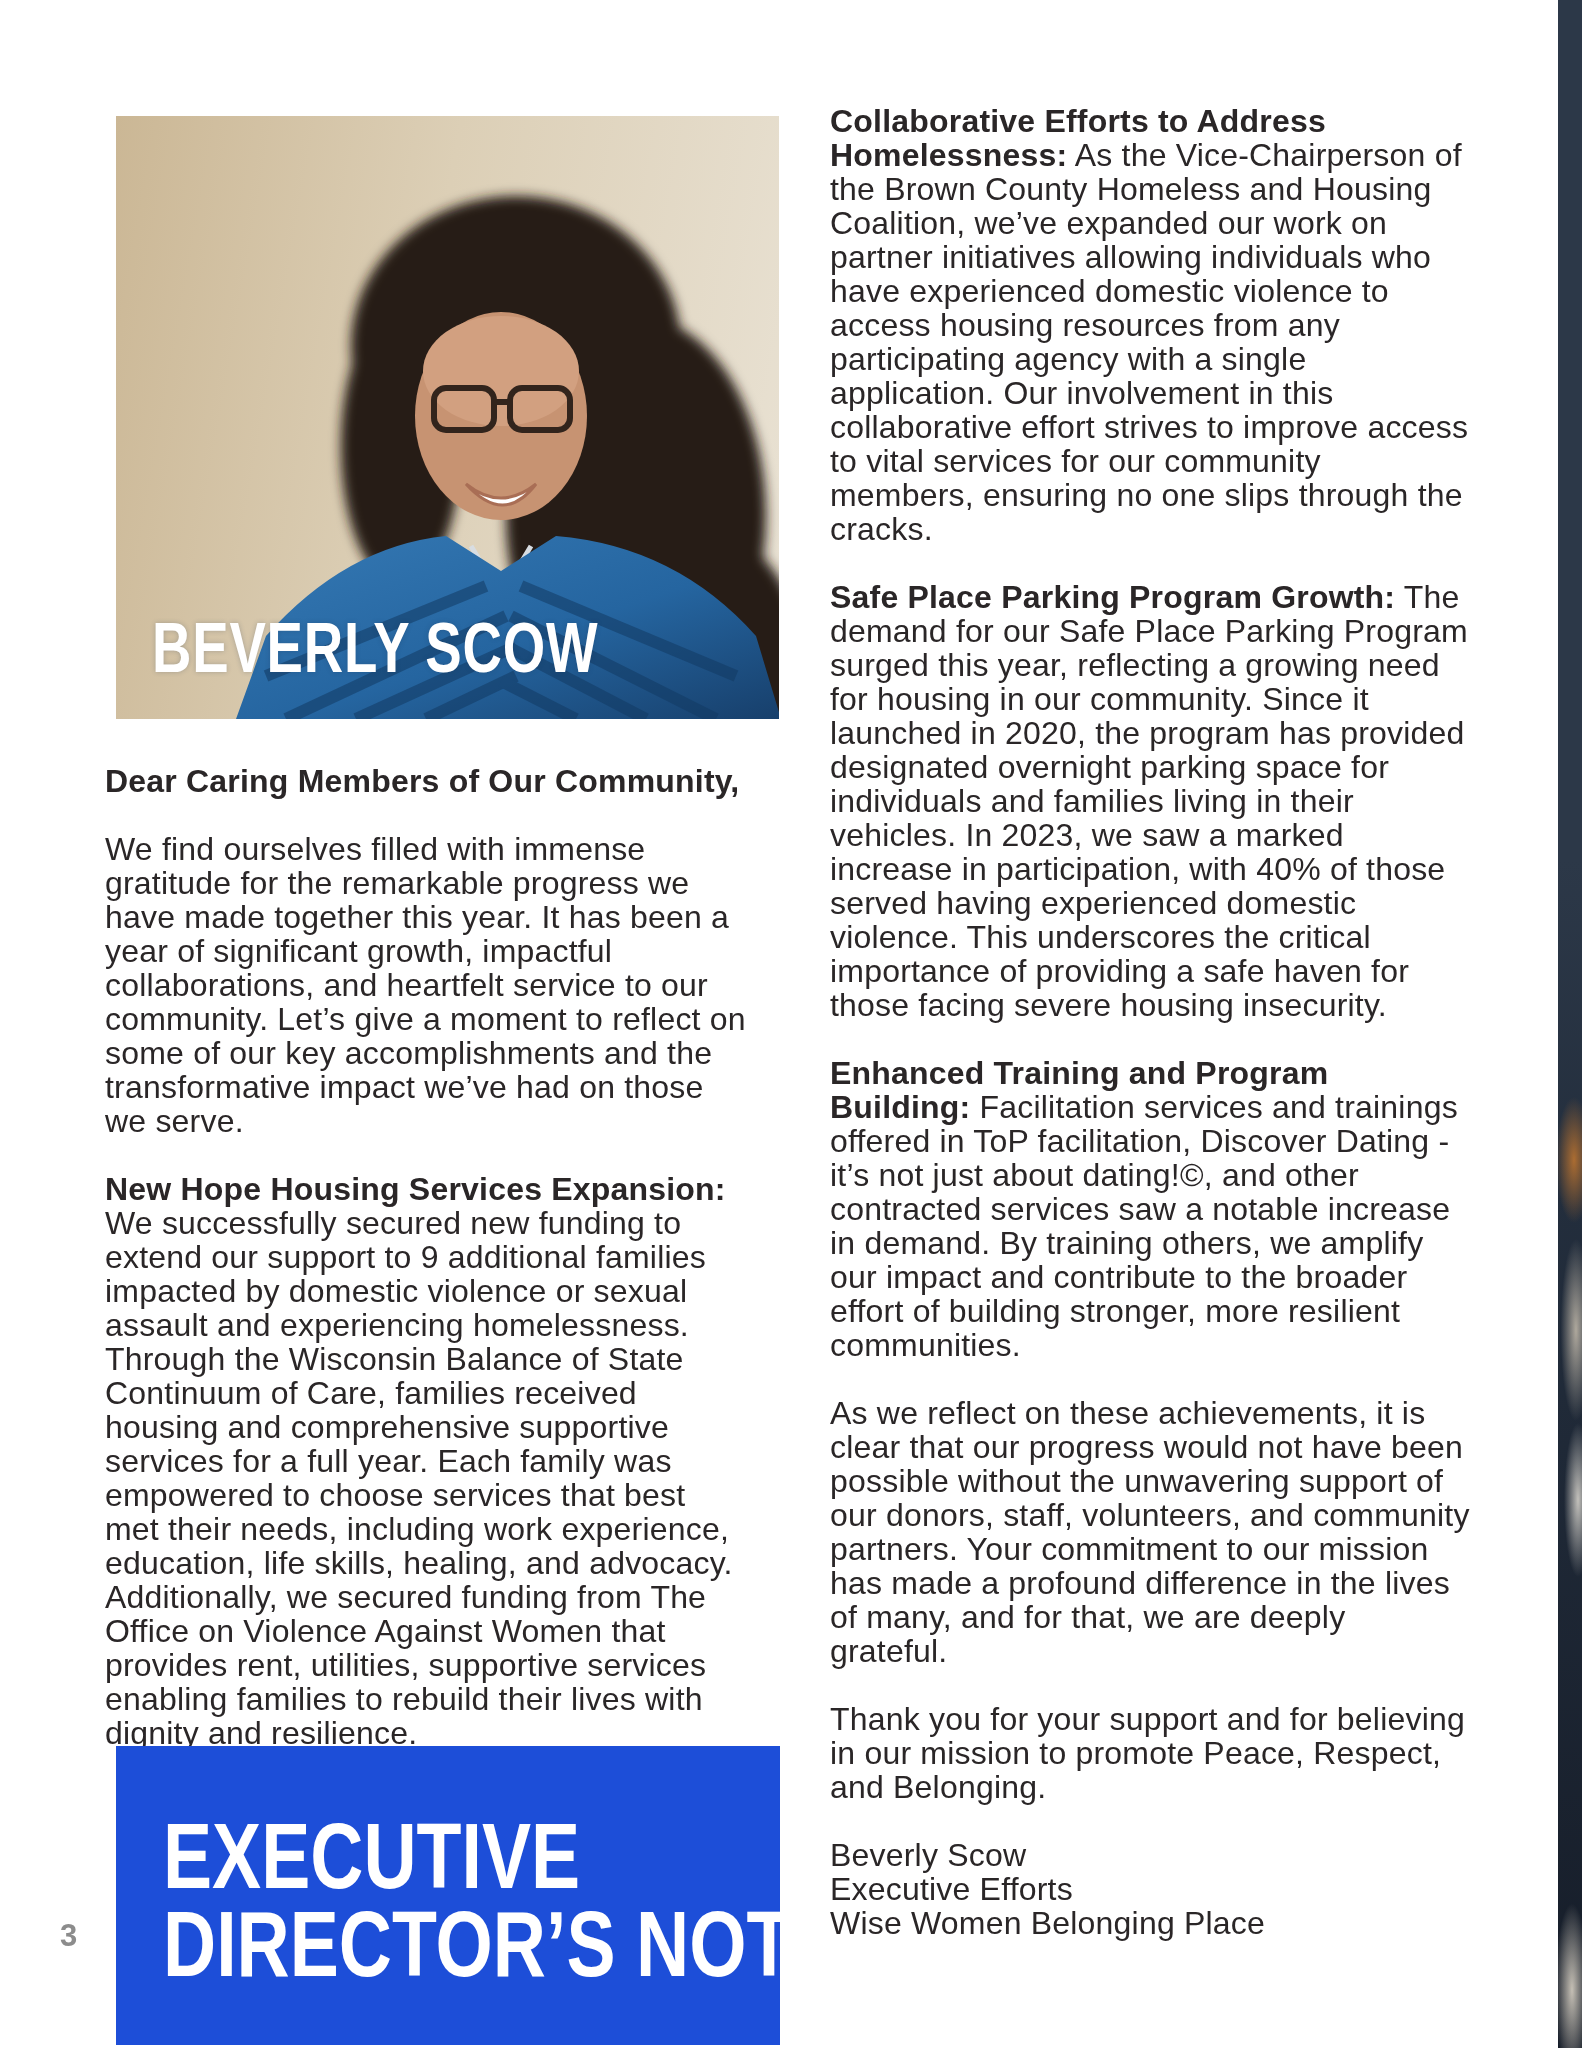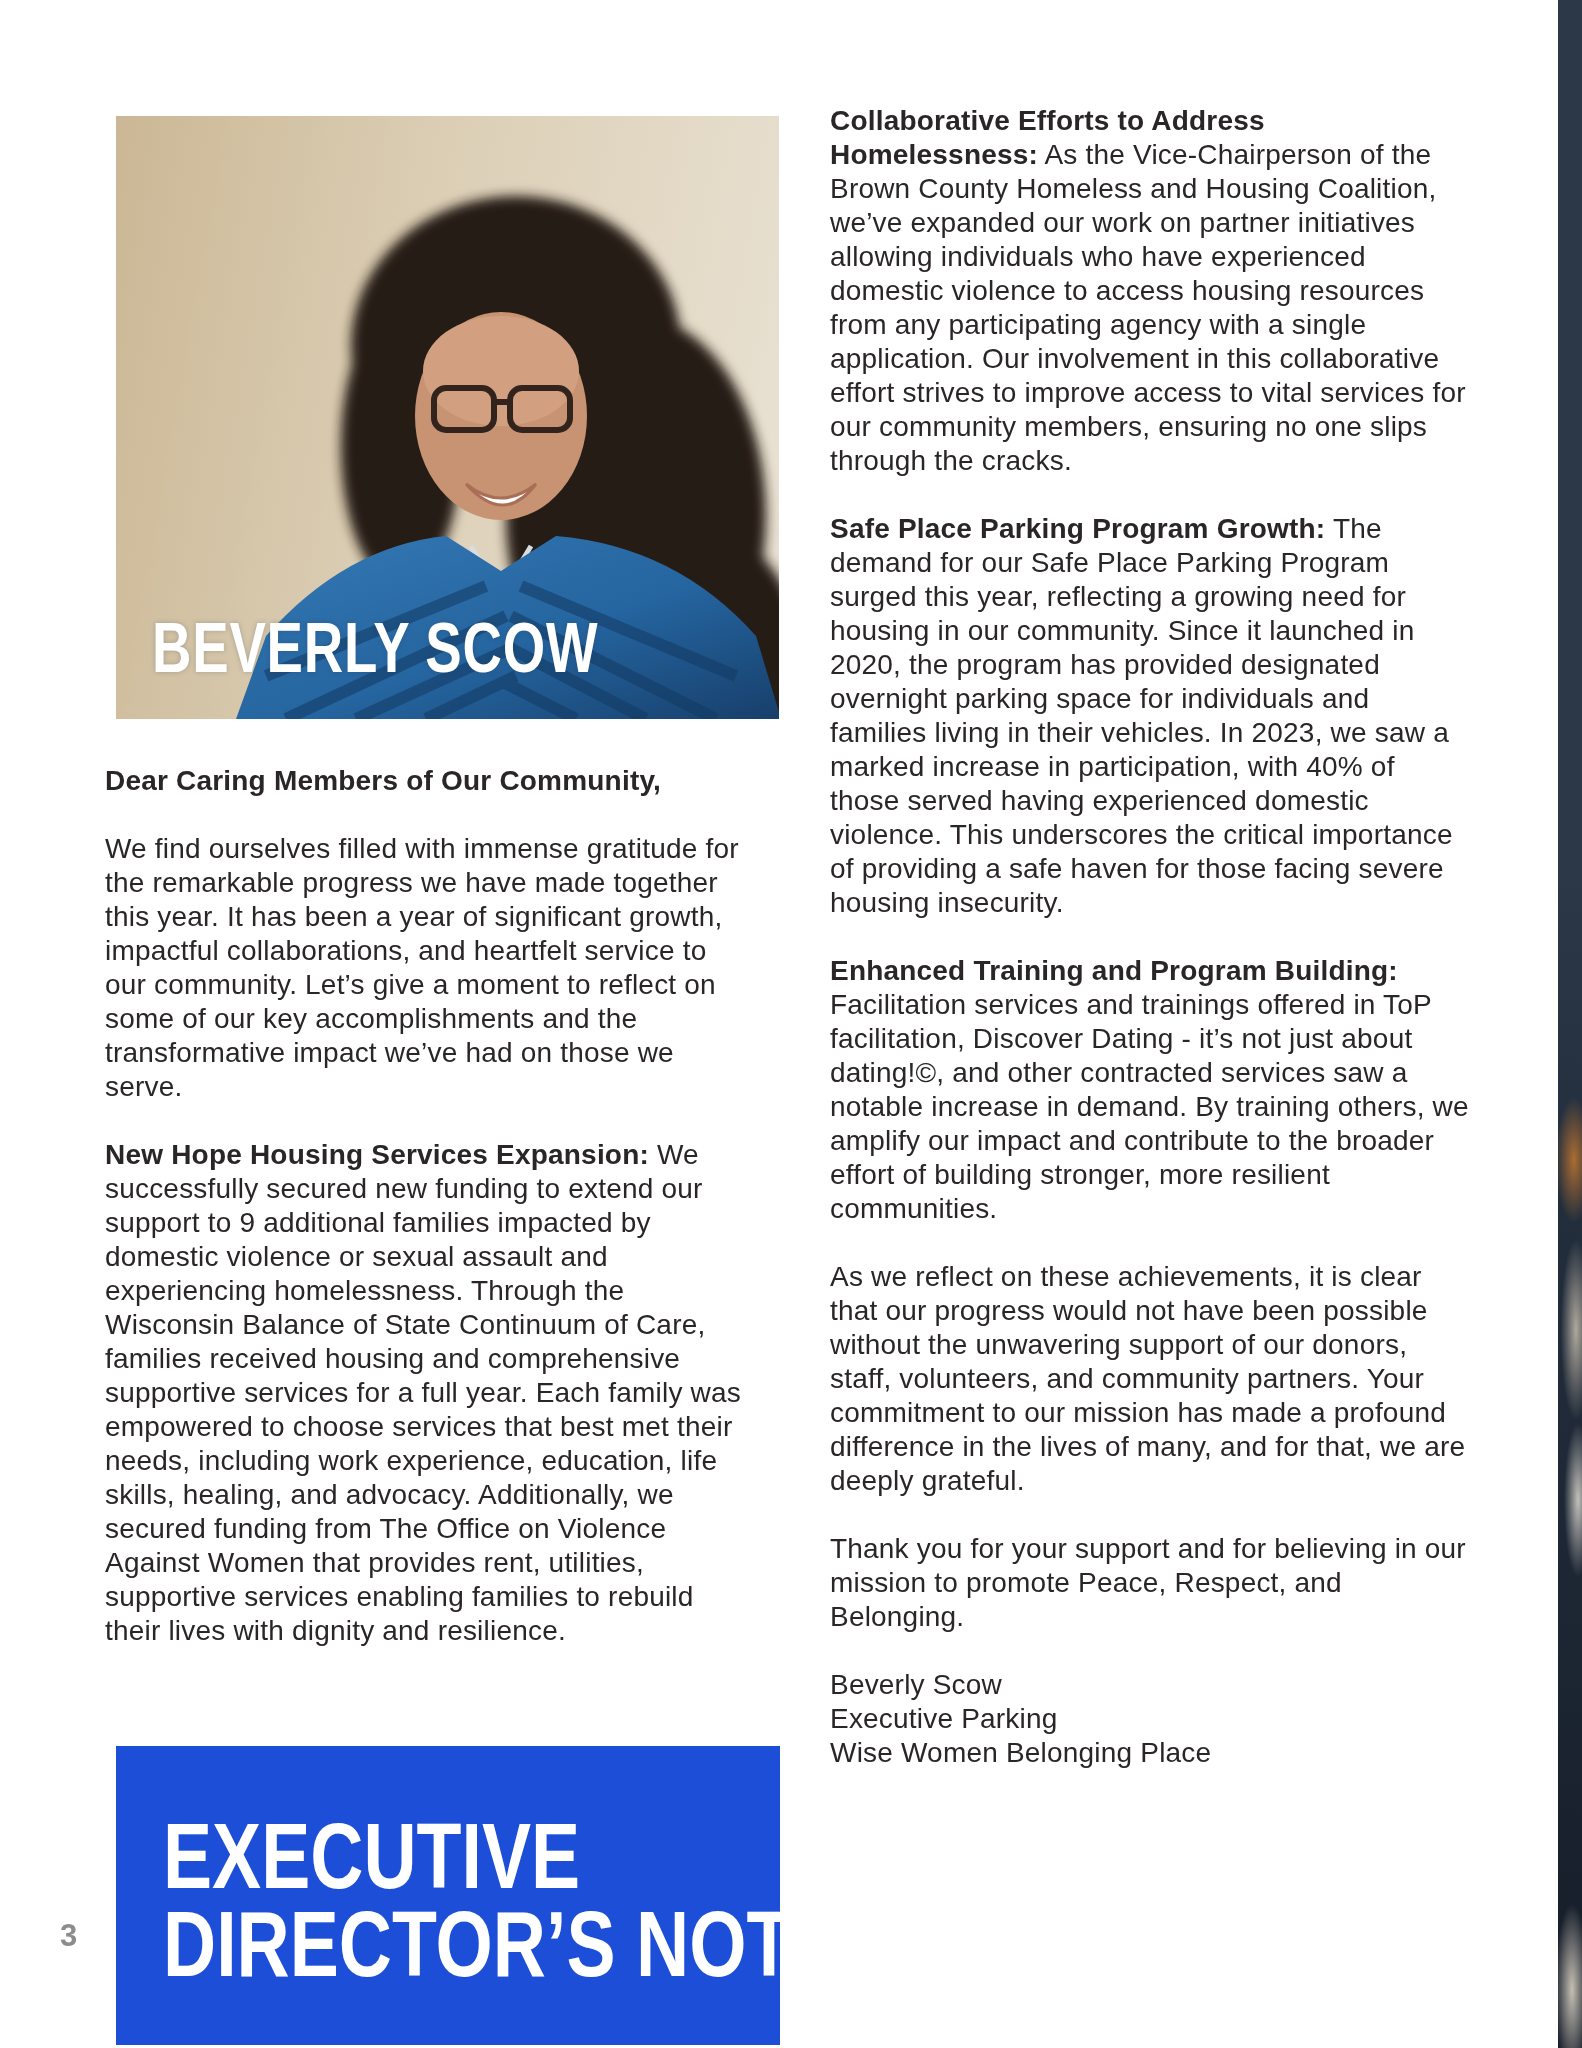--- a/index.html
+++ b/index.html
@@ -17,21 +17,21 @@
   }
   .photo svg { position:absolute; left:0; top:0; }
   .name-overlay {
     position:absolute; left:36px; top:492px;
     font-size:70px; font-weight:bold; color:#ffffff;
     letter-spacing:1px; white-space:nowrap;
     transform:scaleX(0.78); transform-origin:0 0;
     text-shadow:0 0 6px rgba(30,50,80,.25);
   }
   
-  .col { position:absolute; font-size:28px; line-height:34px; letter-spacing:.2px; }
+  .col { position:absolute; font-size:32px; line-height:34px; letter-spacing:.2px; }
   .col-left  { left:105px; top:764px;  width:642px; }
   .col-right { left:830px; top:104px;  width:640px; }
   .col p { margin:0 0 34px 0; }
   .lead { font-weight:bold; }
   .salutation { font-weight:bold; margin-bottom:40px; }
   .sig-block p { margin:0; }
   
   .banner {
     position:absolute; left:116px; top:1746px; width:664px; height:299px;
     background:#1d4ed8; color:#ffffff; overflow:hidden;
@@ -122,21 +122,21 @@
   </div>
 
   <div class="col col-right">
     <p><span class="lead">Collaborative Efforts to Address Homelessness:</span> <span>As the Vice-Chairperson of the Brown County Homeless and Housing Coalition, we’ve expanded our work on partner initiatives allowing individuals who have experienced domestic violence to access housing resources from any participating agency with a single application. Our involvement in this collaborative effort strives to improve access to vital services for our community members, ensuring no one slips through the cracks.</span></p>
     <p><span class="lead">Safe Place Parking Program Growth:</span> <span>The demand for our Safe Place Parking Program surged this year, reflecting a growing need for housing in our community. Since it launched in 2020, the program has provided designated overnight parking space for individuals and families living in their vehicles. In 2023, we saw a marked increase in participation, with 40% of those served having experienced domestic violence. This underscores the critical importance of providing a safe haven for those facing severe housing insecurity.</span></p>
     <p><span class="lead">Enhanced Training and Program Building:</span> <span>Facilitation services and trainings offered in ToP facilitation, Discover Dating - it’s not just about dating!©, and other contracted services saw a notable increase in demand. By training others, we amplify our impact and contribute to the broader effort of building stronger, more resilient communities.</span></p>
     <p><span>As we reflect on these achievements, it is clear that our progress would not have been possible without the unwavering support of our donors, staff, volunteers, and community partners. Your commitment to our mission has made a profound difference in the lives of many, and for that, we are deeply grateful.</span></p>
     <p><span>Thank you for your support and for believing in our mission to promote Peace, Respect, and Belonging.</span></p>
     <div class="sig-block">
       <p>Beverly Scow</p>
-      <p>Executive Parking</p>
+      <p>Executive Efforts</p>
       <p>Wise Women Belonging Place</p>
     </div>
   </div>
 
   <div class="banner">
     <div class="banner-text">
       <div>EXECUTIVE</div>
       <div>DIRECTOR’S NOTE</div>
     </div>
   </div>

